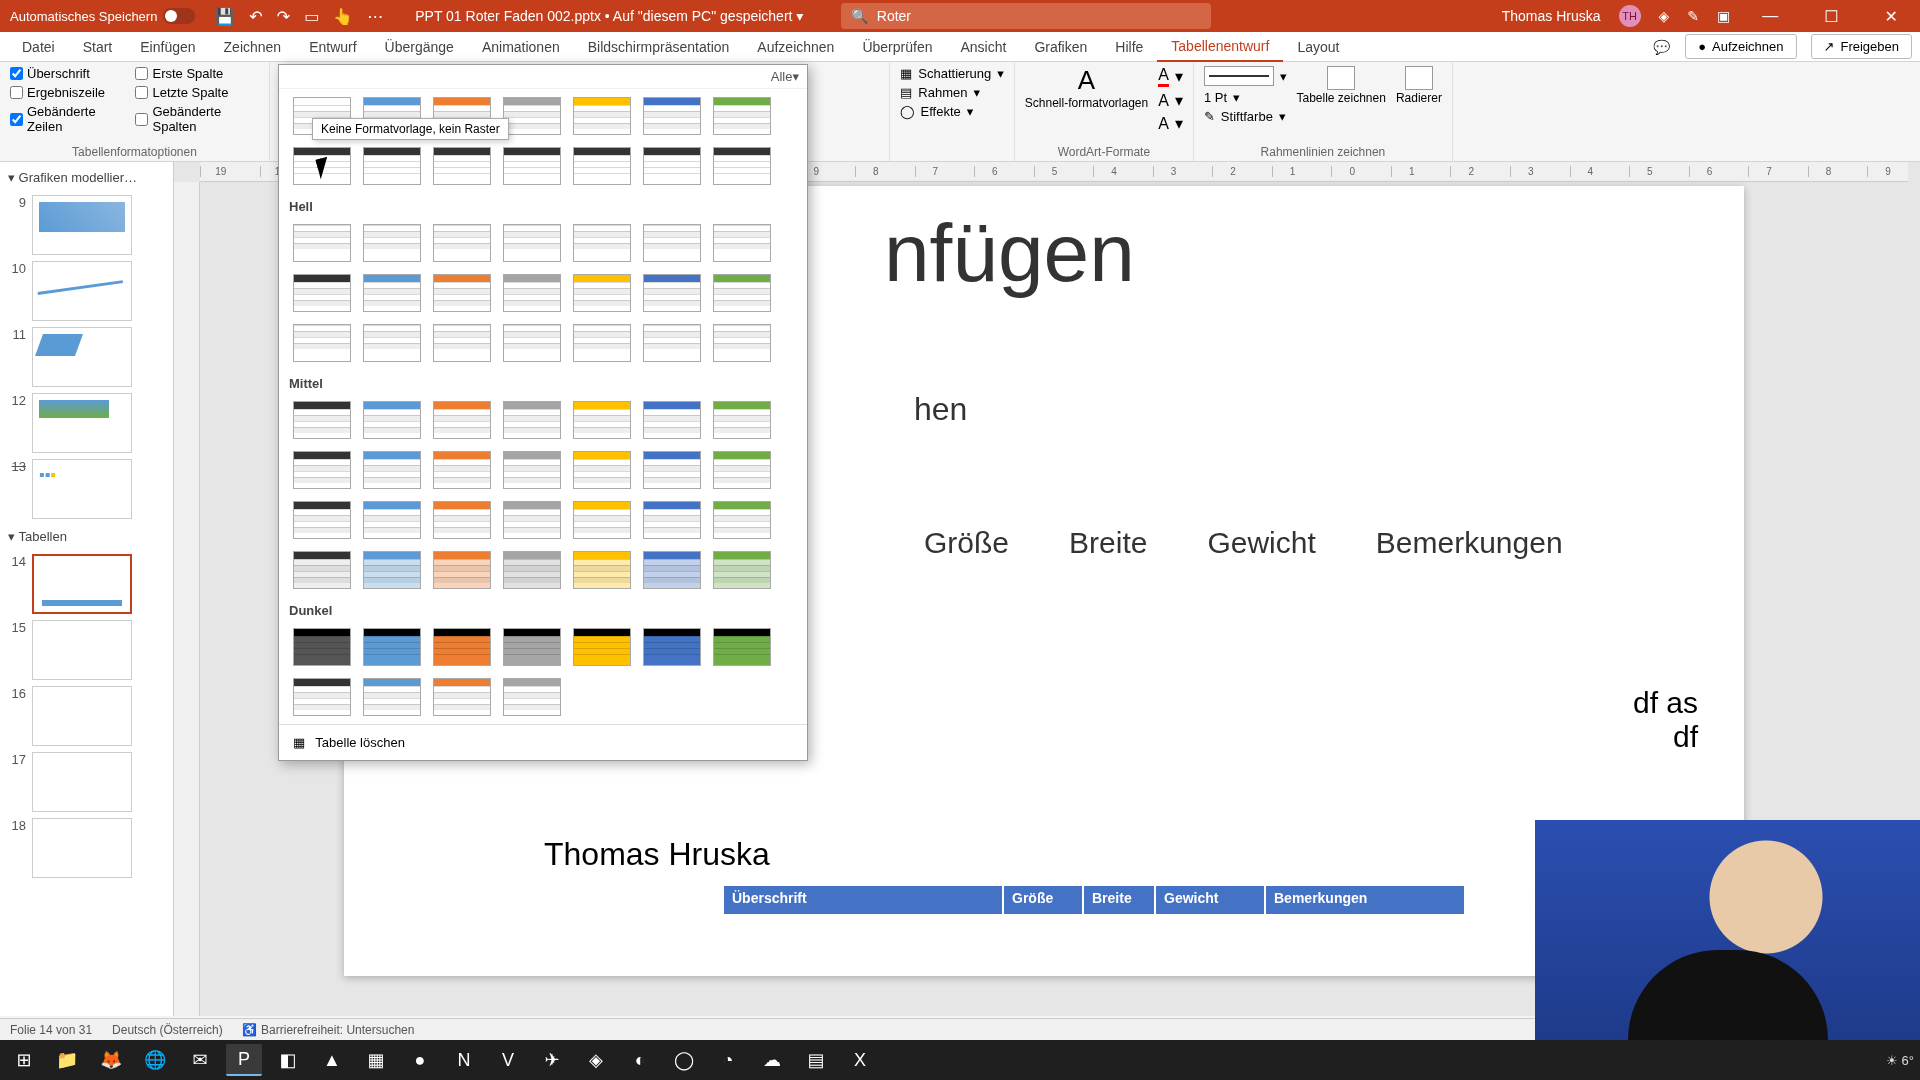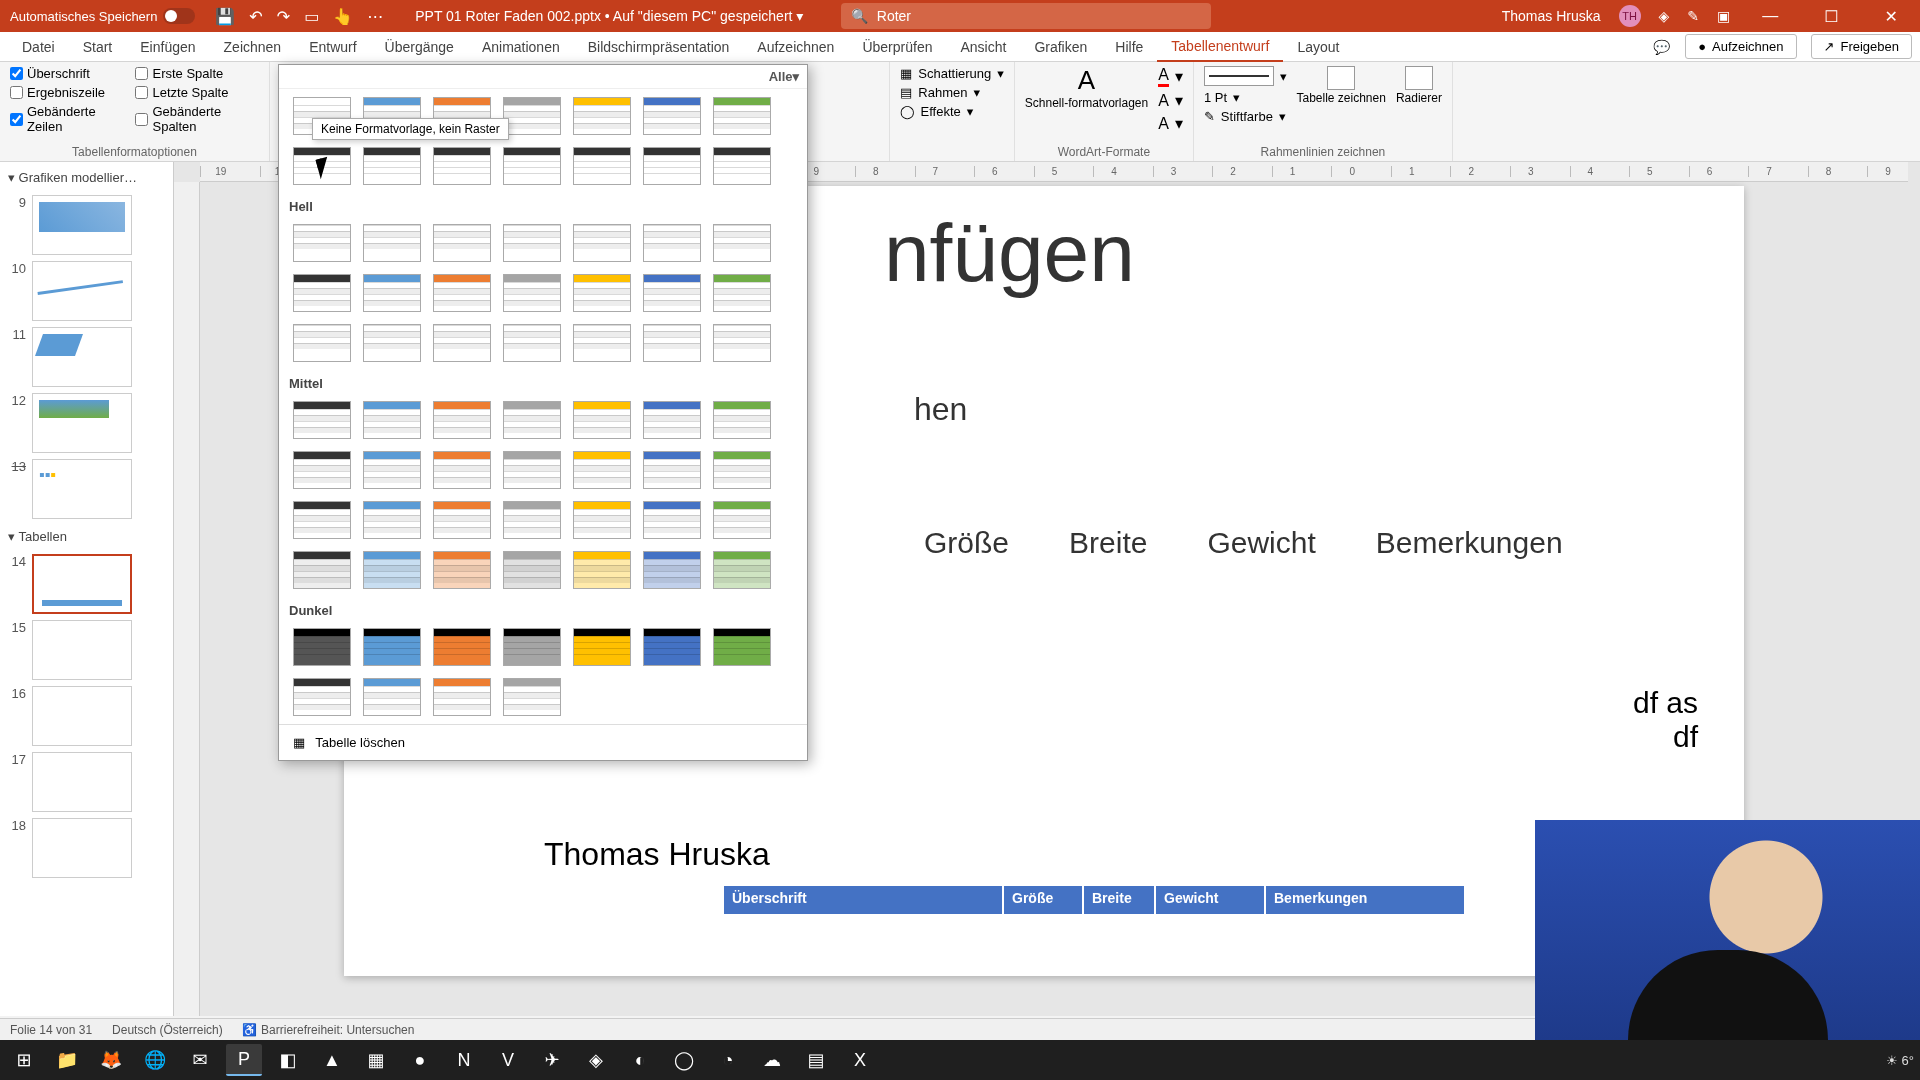--- a/index.html
+++ b/index.html
@@ -45,21 +45,21 @@
 .section-lbl { font-size: 13px; color: #444; padding: 4px 6px; display: flex; align-items: center; gap: 4px; }
 .slide-row { display: flex; align-items: flex-start; gap: 6px; margin: 6px 4px; }
 .slide-num { width: 20px; font-size: 13px; text-align: right; color: #555; }
 .thumb { width: 100px; height: 60px; background: #fff; border: 1px solid #ccc; position: relative; }
 .thumb.active { border: 2px solid #c43e1c; }
 .thumb .bar { position: absolute; height: 6px; background: #5b9bd5; left: 8px; right: 8px; bottom: 6px; }
 .thumb .shapes { position: absolute; inset: 6px; }
 
 
 .gallery { position: absolute; left: 278px; top: 64px; width: 530px; background: #fff; border: 1px solid #999; box-shadow: 3px 3px 12px rgba(0,0,0,.3); z-index: 100; font-size: 13px; }
-.gallery-hdr { display: flex; justify-content: flex-end; padding: 4px 8px; color: #555; border-bottom: 1px solid #eee; font-weight: bold; }
+.gallery-hdr { display: flex; justify-content: flex-end; padding: 4px 8px; color: #555; border-bottom: 1px solid #eee; }
 .gallery-sec { padding: 6px 10px 2px; font-weight: bold; color: #444; }
 .gallery-grid { display: flex; flex-wrap: wrap; gap: 12px; padding: 8px 14px; }
 .gitem { width: 58px; height: 38px; border: 1px solid #aaa; position: relative; cursor: pointer; }
 .gallery-footer { border-top: 1px solid #ddd; padding: 10px 14px; display: flex; align-items: center; gap: 10px; }
 .tooltip { position: absolute; top: 118px; left: 312px; background: #fff; border: 1px solid #aaa; padding: 3px 8px; font-size: 12px; z-index: 200; box-shadow: 2px 2px 6px rgba(0,0,0,.2); }
 
 
 .canvas { flex: 1; background: #e6e6e6; position: relative; overflow: hidden; }
 .hruler { position: absolute; top: 0; left: 26px; right: 12px; height: 20px; background: #f0f0f0; border-bottom: 1px solid #ccc; font-size: 10px; color: #666; display: flex; align-items: center; gap: 19px; }
 .hruler span { flex: 1; text-align: center; border-left: 1px solid #bbb; }

